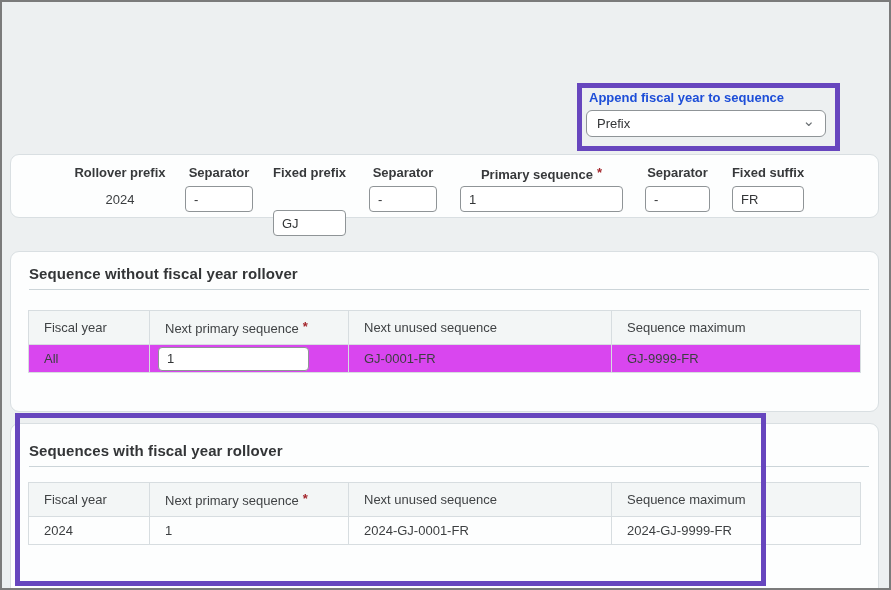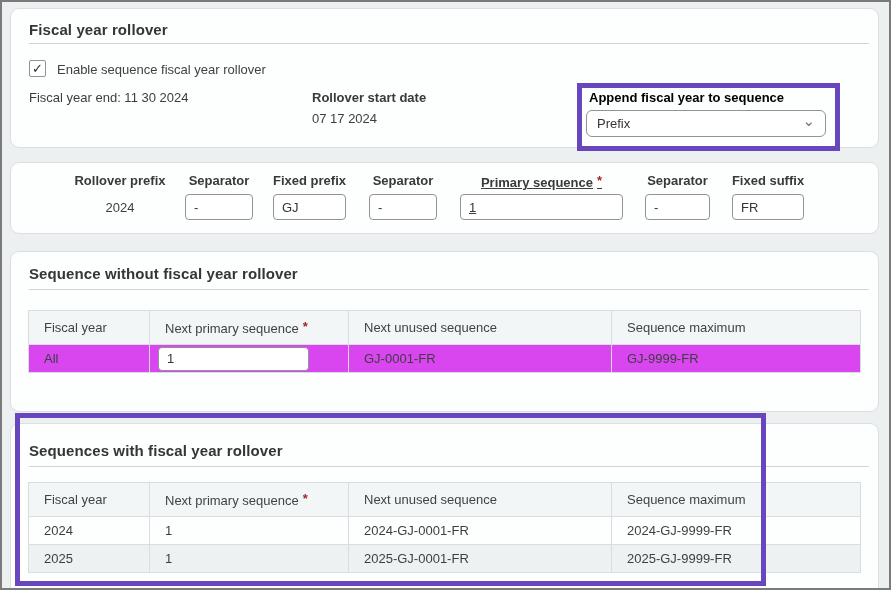--- a/index.html
+++ b/index.html
@@ -10,21 +10,21 @@
   }
   .frame {
     position:relative; width:891px; height:590px;
     border:2px solid #7b7b7b; background:#edf0f1; overflow:hidden;
   }
   .card {
     position:absolute; left:8px; width:869px;
     background:#fdfefe; border:1px solid #d9dfe2; border-radius:9px;
   }
   #card1 { top:6px;  height:140px; }
-  #card2 { top:160px; height:72px; }
+  #card2 { top:152px; height:64px; }
   #card3 { top:249px; height:161px; }
   #card4 { top:421px; height:182px; border-bottom-left-radius:0; border-bottom-right-radius:0; }
 
   .section-title {
     position:absolute; left:18px;
     font-size:15px; font-weight:bold; color:#333537; letter-spacing:.1px;
   }
   .rule { position:absolute; left:18px; width:840px; height:1px; background:#ccd5d9; }
 
   
@@ -37,44 +37,44 @@
   .cb-label { position:absolute; left:46px; top:53px; color:#3f4244; }
   .fye       { position:absolute; left:18px;  top:81px; }
   .rsd-label { position:absolute; left:301px; top:81px; font-weight:bold; color:#37393b; }
   .rsd-value { position:absolute; left:301px; top:102px; }
 
   
   .hl { position:absolute; border:5px solid #6746be; background:transparent; pointer-events:none; }
   .hl1 { left:575px; top:81px;  width:263px; height:68px; }
   .hl2 { left:13px;  top:411px; width:751px; height:173px; }
 
-  .append-label { position:absolute; left:587px; top:88px; font-weight:bold; color:#000000; }
+  .append-label { position:absolute; left:587px; top:88px; font-weight:bold; color:#1d4ed8; }
   .dropdown {
     position:absolute; left:584px; top:108px; width:240px; height:27px;
     background:#fff; border:1px solid #8f9497; border-radius:6px;
     display:flex; align-items:center; padding:0 10px; cursor:pointer;
   }
   .dropdown .dd-value { flex:1; color:#333537; }
   .dropdown .chev { color:#6a6f72; font-size:15px; line-height:10px; transform:translateY(-3px); }
 
   
   .fld { position:absolute; top:10px; display:flex; flex-direction:column; align-items:center; }
   .fld .flabel { font-weight:bold; color:#37393b; white-space:nowrap; height:21px; }
   .fld input, .tbl input {
     font-family:inherit; font-size:13px; color:#333537;
     border:1px solid #8f9497; border-radius:4px; background:#fff;
     padding:0 8px; outline:none;
   }
   .fld input { width:100%; height:26px; }
   .fld .static-value { margin-top:6px; color:#3b3e40; }
   .g1 { left:44px;  width:130px; }
   .g2 { left:174px; width:68px; }
-  .g3 { left:262px; width:73px; }
+  .g3 { left:262px; width:73px;gap:24px; }
   .g4 { left:358px; width:68px; }
-  .g5 { left:449px; width:163px;text-decoration:underline; }
+  .g5 { left:449px; width:163px; }
   .g6 { left:634px; width:65px; }
   .g7 { left:721px; width:72px; }
   .req { color:#a4262c; font-weight:bold; margin-left:4px; vertical-align:2px; }
 
   
   .tbl {
     position:absolute; left:17px; top:58px; width:832px;
     border-collapse:collapse; table-layout:fixed; font-size:13px;
   }
   .tbl th, .tbl td {
@@ -88,33 +88,20 @@
   #card4 .tbl tbody tr:nth-child(even) { background:#eef1f2; }
   #card4 .tbl tbody tr:nth-child(odd)  { background:#fdfefe; }
   td.cell-input { padding-left:8px; }
   .tbl input { width:151px; height:24px; }
 </style>
 </head>
 <body>
 
 <div class="frame">
 
-  <section class="card" id="card1">
-    <h2 class="section-title" style="top:12px">Fiscal year rollover</h2>
-    <div class="rule" style="top:34px"></div>
-
-    <div class="checkbox">
-      <span>✓</span>
-    </div>
-    <span class="cb-label">Enable sequence fiscal year rollover</span>
-
-    <div class="fye">Fiscal year end: 11 30 2024</div>
-    <div class="rsd-label">Rollover start date</div>
-    <div class="rsd-value">07 17 2024</div>
-  </section>
 
   <div class="append-label">Append fiscal year to sequence</div>
   <div class="dropdown">
     <span class="dd-value">Prefix</span>
     <span class="chev">⌄</span>
   </div>
   <div class="hl hl1"></div>
 
   <section class="card" id="card2">
     <div class="fld g1">
@@ -202,25 +189,19 @@
           <th>Sequence maximum</th>
         </tr>
       </thead>
       <tbody>
         <tr>
           <td>2024</td>
           <td>1</td>
           <td>2024-GJ-0001-FR</td>
           <td>2024-GJ-9999-FR</td>
         </tr>
-        <tr>
-          <td>2025</td>
-          <td>1</td>
-          <td>2025-GJ-0001-FR</td>
-          <td>2025-GJ-9999-FR</td>
-        </tr>
       </tbody>
     </table>
   </section>
 
   <div class="hl hl2"></div>
 
 </div>
 
 </body></html>

